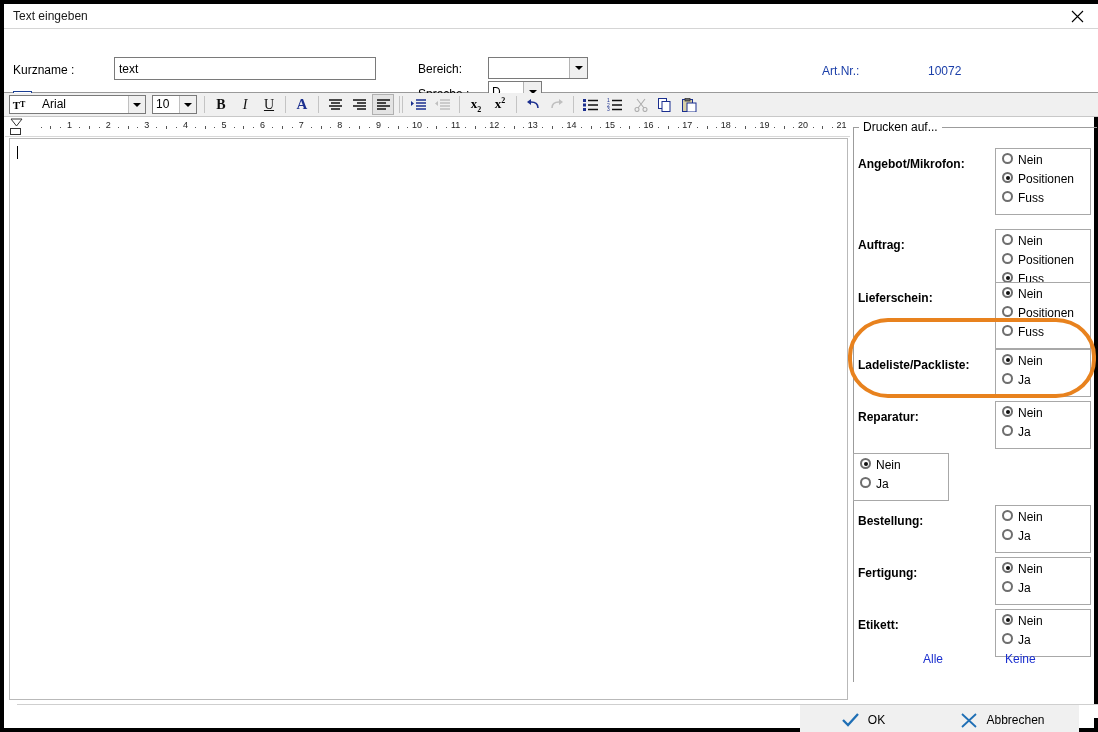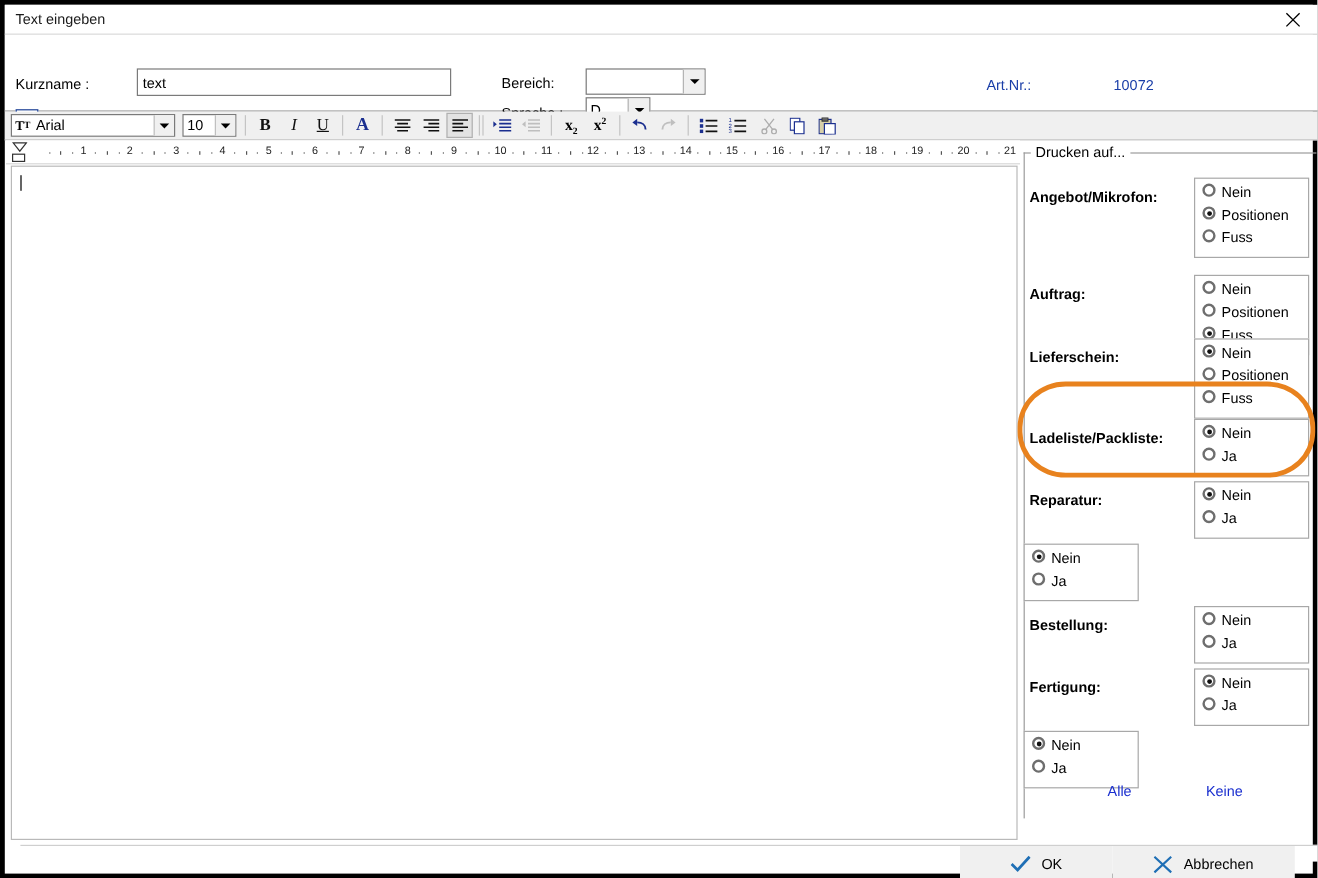--- a/index.html
+++ b/index.html
@@ -106,21 +106,21 @@
     box-sizing:border-box;
     display:flex;align-items:center;
   }
   .font-combo{
     margin-left:5px;width:137px;height:19px;
     box-sizing:border-box;border:1px solid #7a7a7a;background:#fff;
     display:flex;align-items:stretch;
   }
   .font-combo .fi{width:18px;display:flex;align-items:center;justify-content:center;
     font-family:"Liberation Serif",serif;font-size:11px;font-weight:bold;color:#000;}
-  .font-combo .fv{flex:1;font-size:12px;line-height:17px;padding-left:2px;}
+  .font-combo .fv{flex:1;font-size:12px;line-height:17px;padding-left:2px;margin-left:12px;}
   .size-combo{
     margin-left:6px;width:45px;height:19px;
     box-sizing:border-box;border:1px solid #7a7a7a;background:#fff;
     display:flex;align-items:stretch;
   }
   .size-combo .fv{flex:1;font-size:12px;line-height:17px;padding-left:3px;}
   .cbtn{width:16px;background:#f0f0f0;border-left:1px solid #c0c0c0;
     display:flex;align-items:center;justify-content:center;}
   .cbtn i{display:block;width:0;height:0;
     border-left:4px solid transparent;border-right:4px solid transparent;
@@ -653,20 +653,21 @@
               <span class="radio on"></span>
               <span class="opt-label">Nein</span>
             </div>
             <div class="opt">
               <span class="radio"></span>
               <span class="opt-label">Ja</span>
             </div>
           </div>
         </div>
         <div class="prow" style="top: 489px;">
+          <div class="prow-label">Etikett:</div>
           <div class="opt-box">
             <div class="opt">
               <span class="radio on"></span>
               <span class="opt-label">Nein</span>
             </div>
             <div class="opt">
               <span class="radio"></span>
               <span class="opt-label">Ja</span>
             </div>
           </div>

